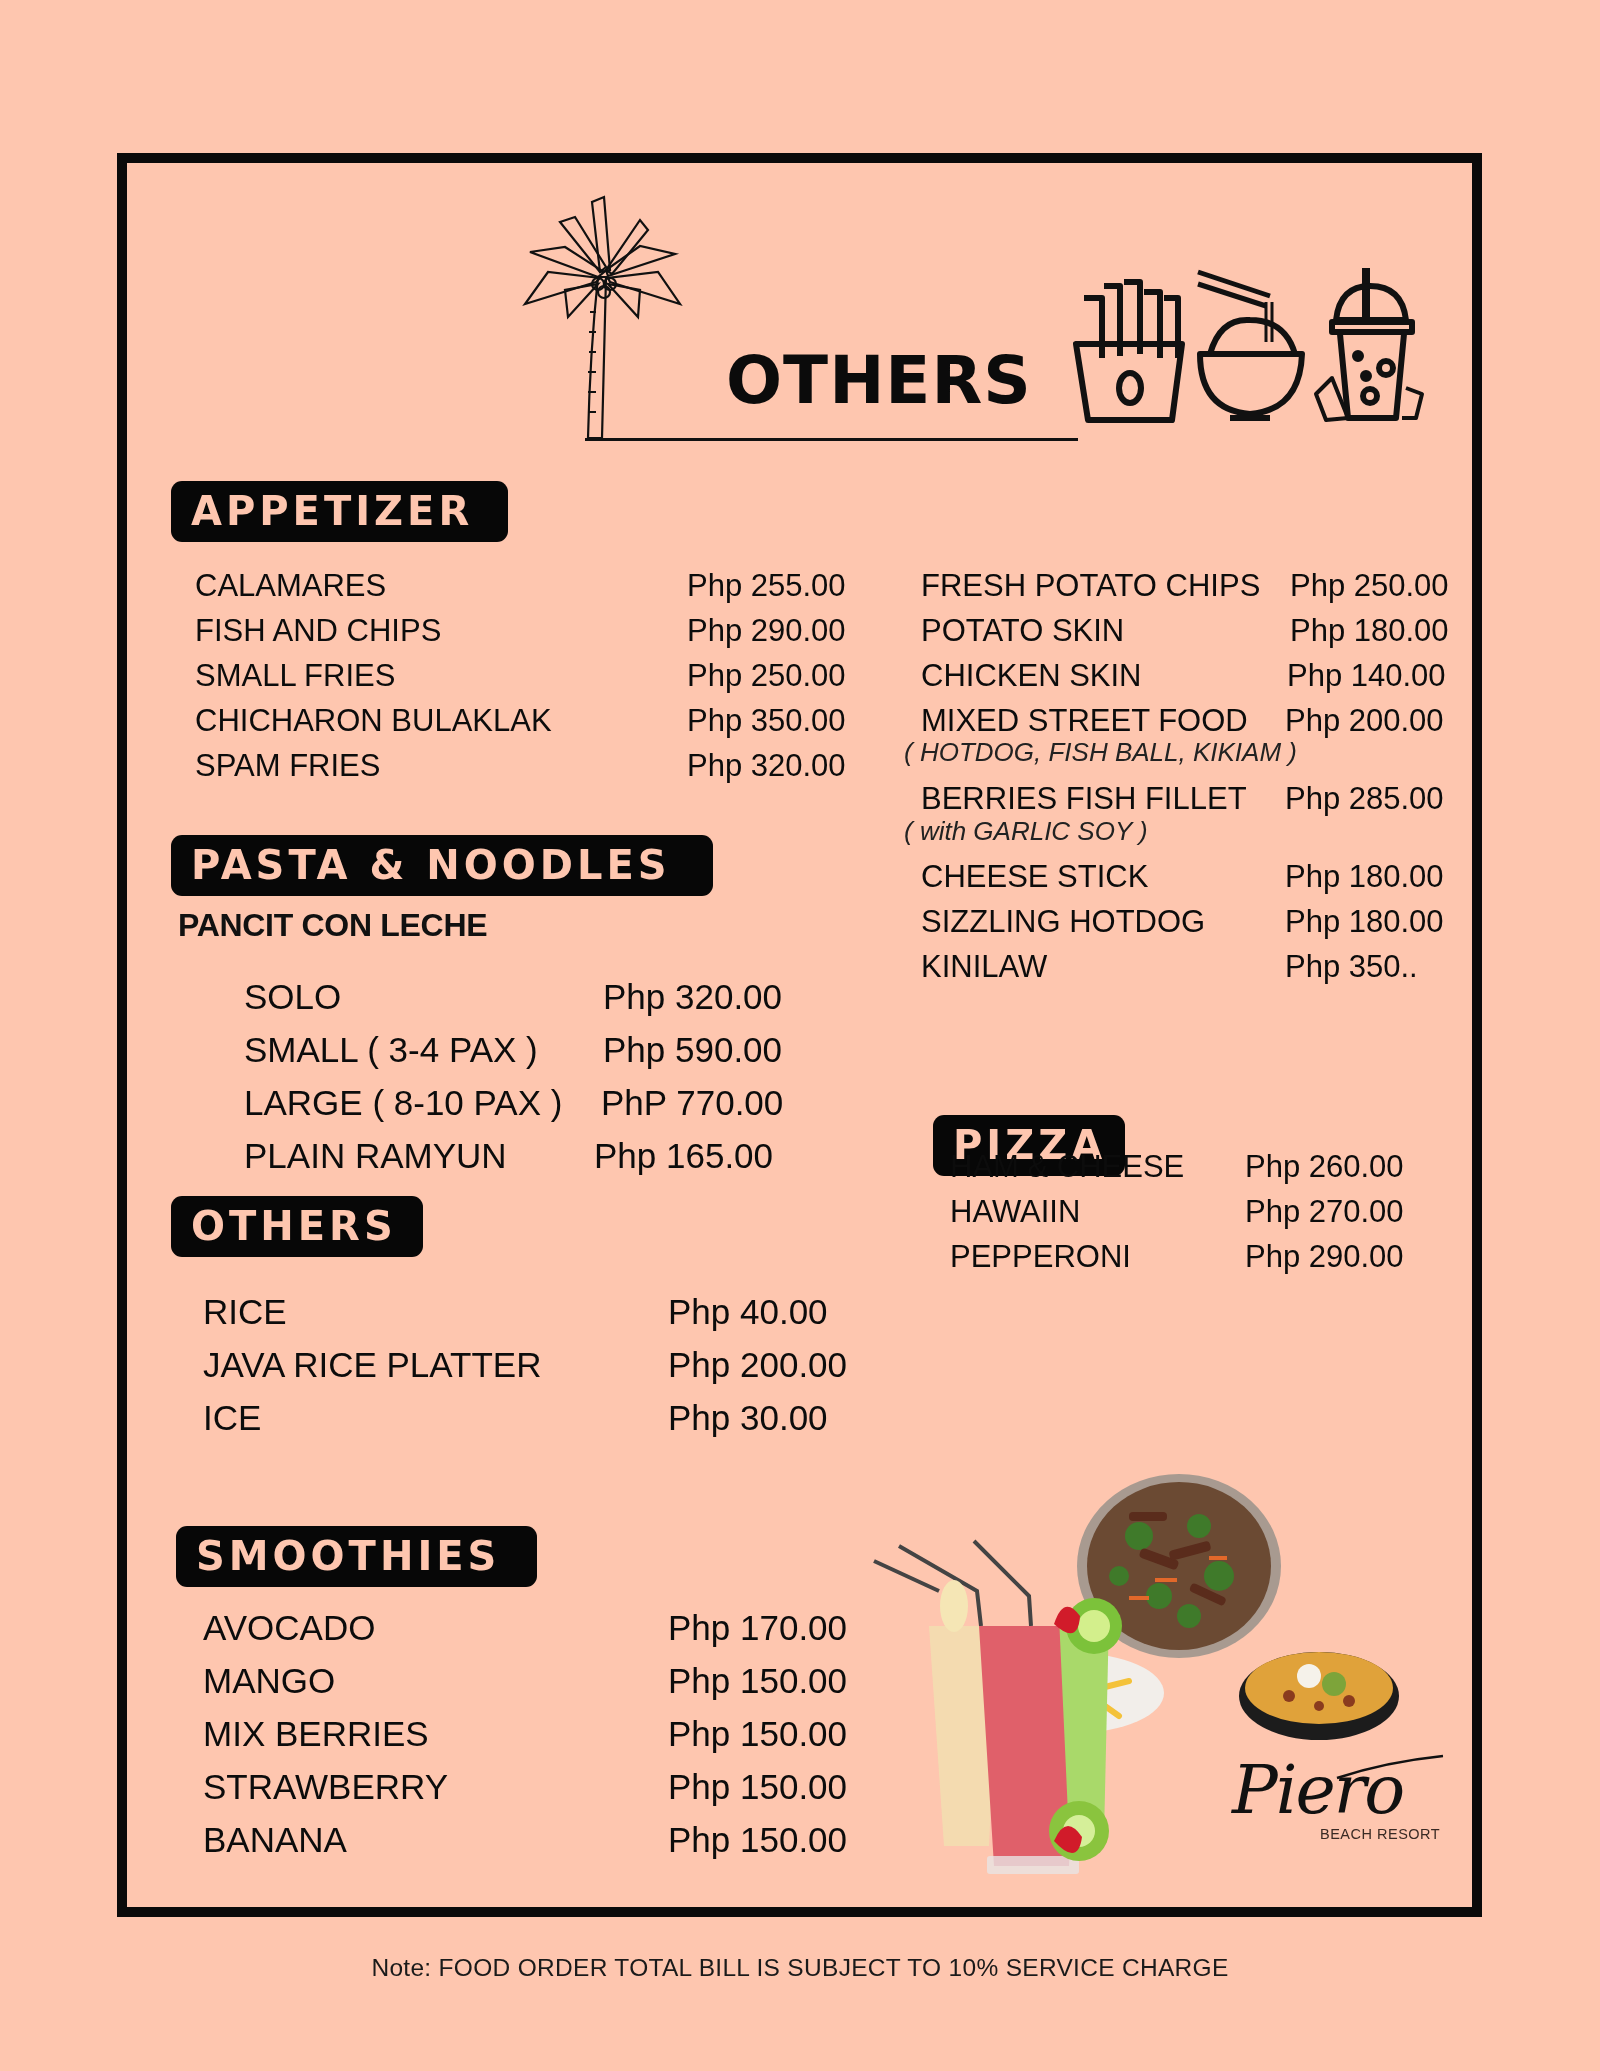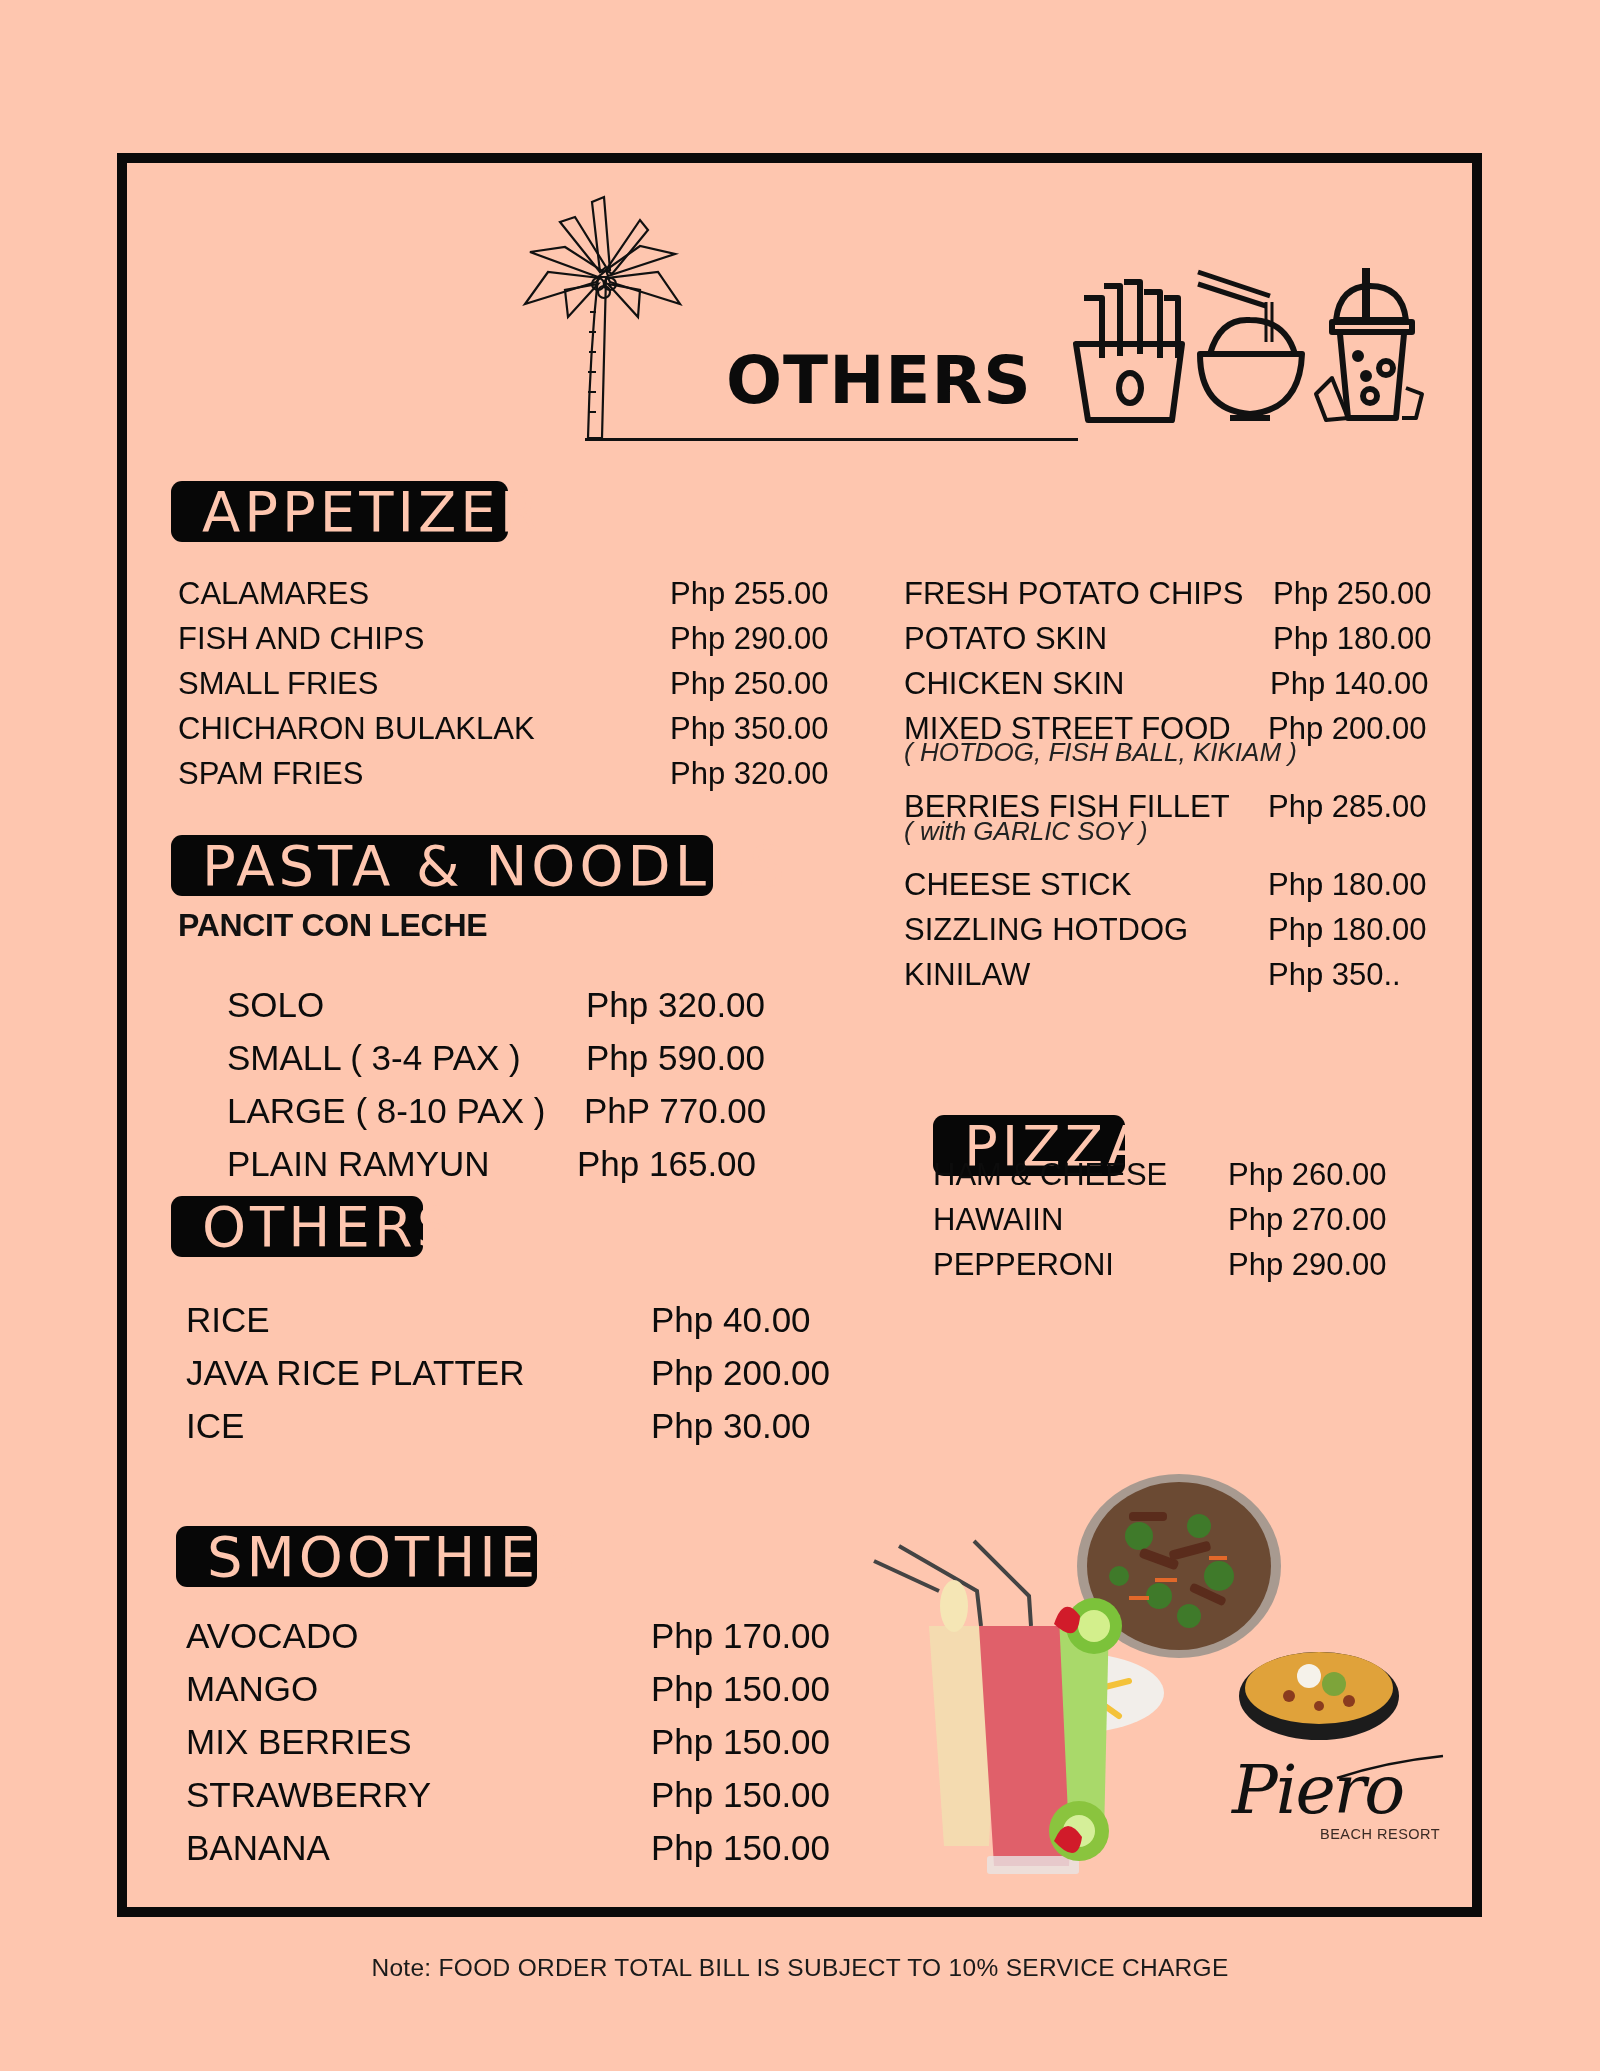--- a/index.html
+++ b/index.html
@@ -17,27 +17,27 @@
   }
   .title {
     position:absolute; left:726px; top:348px;
     font-size:66px; font-weight:600; letter-spacing:1px; color:#0b0b0b;
     font-family:"DejaVu Sans", sans-serif;
     line-height:1;
   }
   .title-rule { position:absolute; left:585px; top:438px; width:493px; height:3px; background:#111; }
   .badge {
     position:absolute; background:#070707; color:#fec6af;
-    border-radius:11px; font-weight:400; letter-spacing:4px;
+    border-radius:11px; font-weight:700; letter-spacing:4px;
     font-family:"DejaVu Sans", sans-serif;
-    font-size:56px; line-height:61px; height:61px;
-    padding:0 0 0 31px; box-sizing:border-box; white-space:nowrap;
+    font-size:40px; line-height:61px; height:61px;
+    padding:0 0 0 20px; box-sizing:border-box; white-space:nowrap;
   }
   .row { position:absolute; white-space:nowrap; font-size:31px; line-height:36px; color:#0c0c0c; }
-  .row .name, .row .price { position:absolute; top:8px; }
+  .row .name, .row .price { position:absolute; top:0;margin-left:17px; }
   .big { font-size:35px; line-height:40px; }
   .sub { position:absolute; font-style:italic; font-size:26px; color:#222; white-space:nowrap; }
   .pancit { position:absolute; font-weight:700; font-size:32px; letter-spacing:-0.3px; }
   .note { position:absolute; left:0; width:1600px; top:1954px; text-align:center; font-size:24.5px; color:#1a1a1a; letter-spacing:0.3px; }
   .logo-script { position:absolute; left:1232px; top:1750px; font-family:"DejaVu Serif", serif; font-style:italic; font-size:68px; color:#111; letter-spacing:-2px; }
   .logo-sub { position:absolute; left:1320px; top:1826px; font-size:14.5px; color:#3a2a24; letter-spacing:0.5px; }
 </style>
 </head>
 <body>
 

